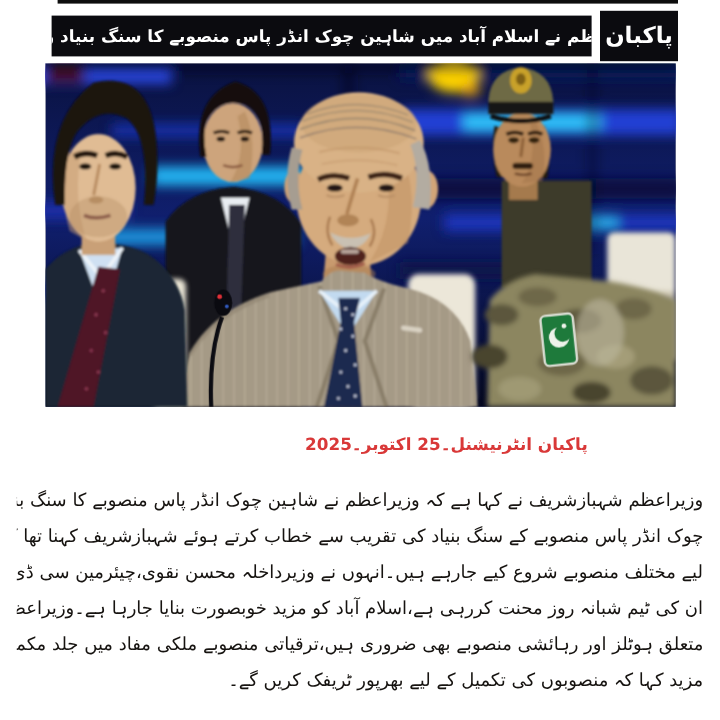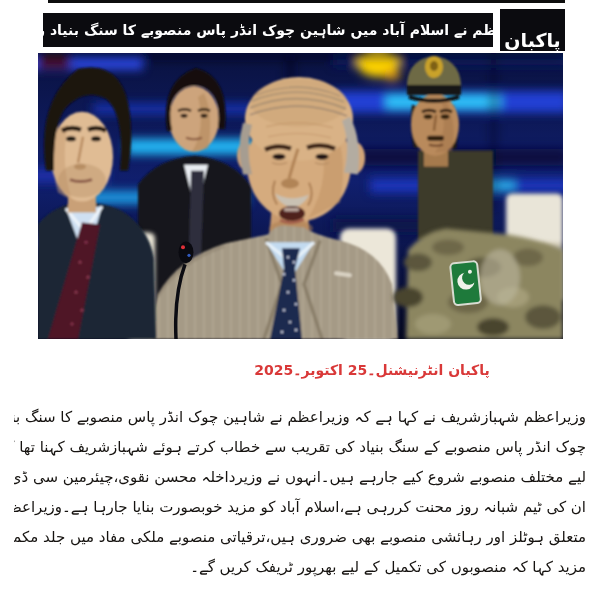--- a/index.html
+++ b/index.html
@@ -7,21 +7,21 @@
   .page{position:relative;width:600px;height:600px;background:#fff;}
 
   
   .top-rule{position:absolute;left:48px;top:0;width:517px;height:3px;background:#0d0d0d;}
 
   
   .headline-bar{position:absolute;left:43px;top:13px;width:450px;height:34px;background:#0b0b0f;
     color:#fff;display:flex;align-items:center;justify-content:center;overflow:hidden;}
   .headline-bar span{font-size:14px;font-weight:700;white-space:nowrap;direction:rtl;}
   .masthead-box{position:absolute;left:500px;top:9px;width:65px;height:42px;background:#0b0b0f;
-    color:#fff;display:flex;align-items:flex-end;justify-content:center;}
+    color:#fff;display:flex;align-items:center;justify-content:center;}
   .masthead-box span{font-size:19px;font-weight:700;letter-spacing:0;}
 
   
   .photo{position:absolute;left:38px;top:53px;width:525px;height:286px;overflow:hidden;background:#0a1240;}
   .photo svg{display:block;width:100%;height:100%;}
 
   
   .dateline{position:absolute;left:0;top:360px;width:600px;text-align:center;margin-left:26px;}
   .dateline span{position:relative;left:46px;color:#d93838;font-size:14px;font-weight:700;direction:rtl;}
 

